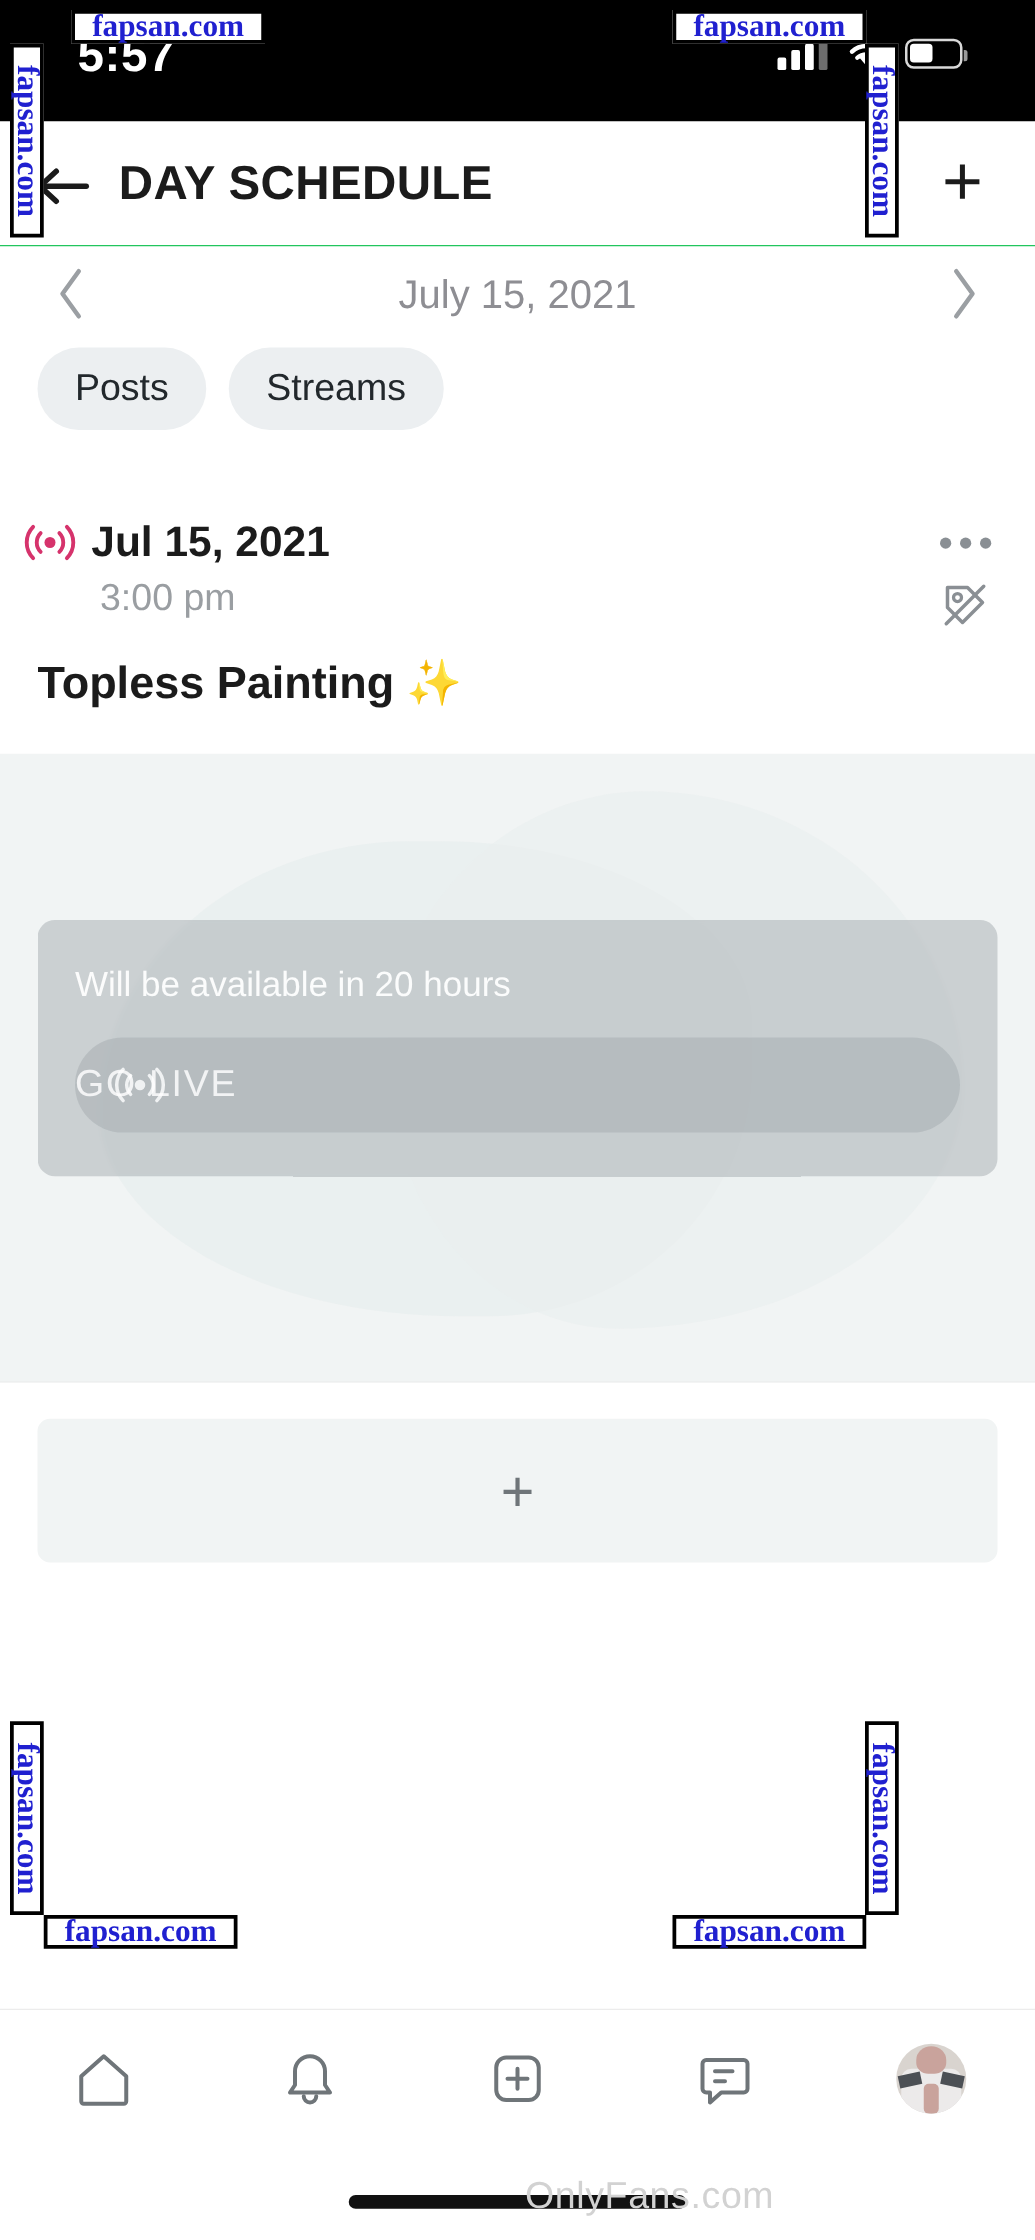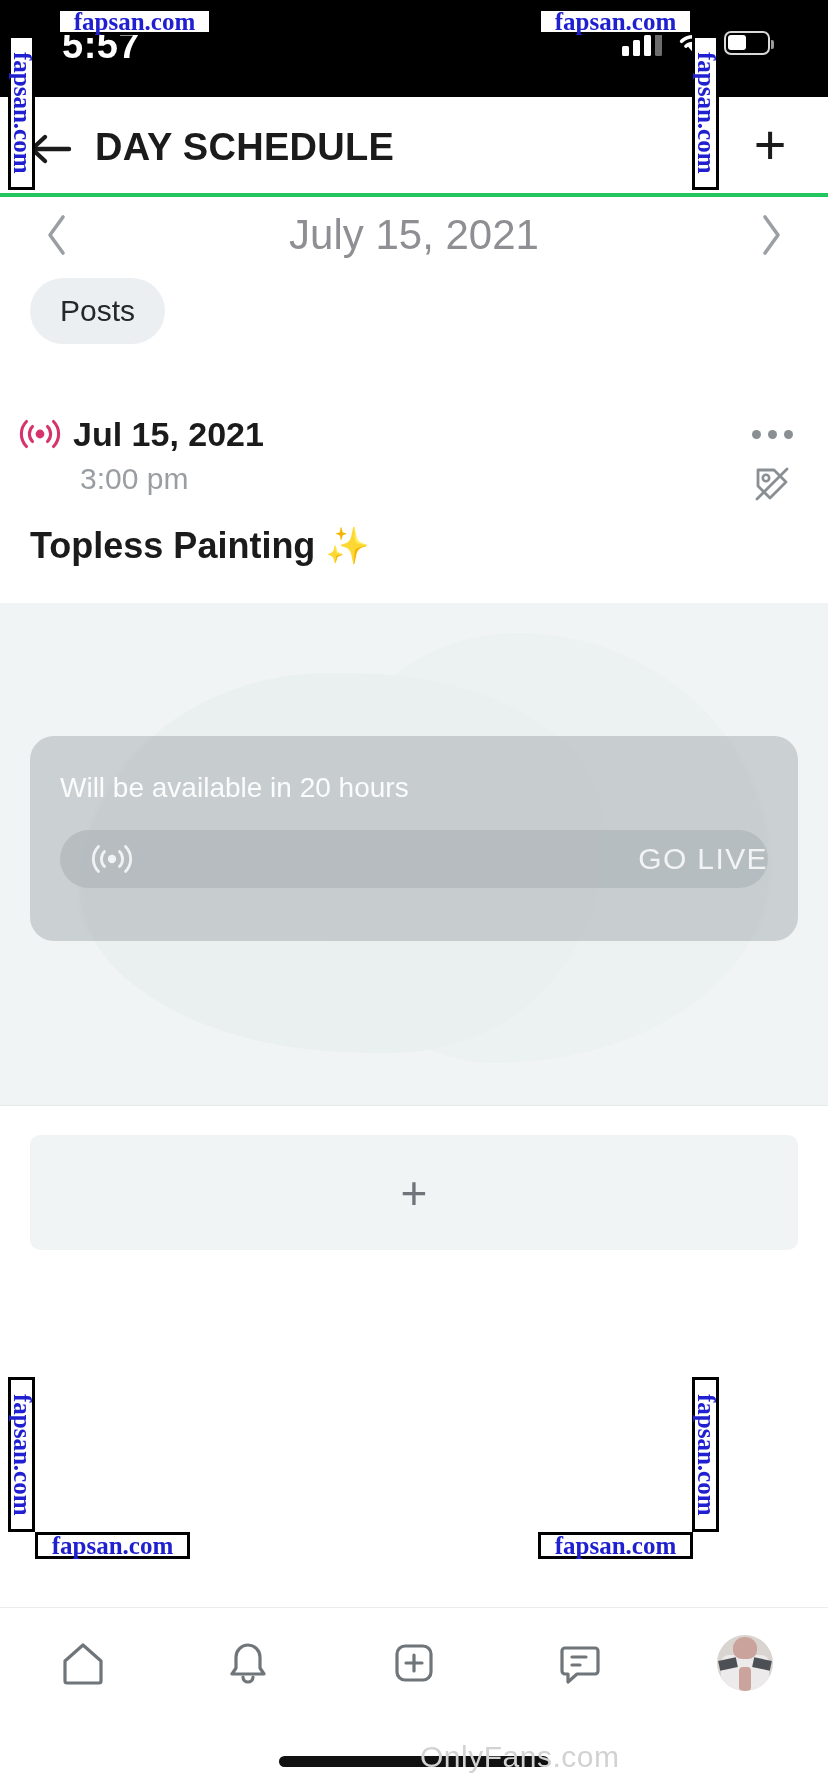--- a/index.html
+++ b/index.html
@@ -75,21 +75,21 @@
     border-radius: 3px;
   }
 
   
   .nav-header {
     position: absolute;
     top: 97px; left: 0;
     width: 828px;
     height: 100px;
     background: #ffffff;
-    border-bottom: 4px solid #22c55e;
+    border-bottom: 1px solid #22c55e;
   }
   .back-arrow {
     position: absolute;
     left: 24px;
     top: 26px;
     width: 52px; height: 52px;
     display: flex; align-items: center; justify-content: center;
   }
   .nav-title {
     position: absolute;
@@ -125,21 +125,21 @@
     padding: 0 34px;
   }
   .chev {
     width: 46px; height: 46px;
     display: flex; align-items: center; justify-content: center;
   }
   .chev svg { display: block; }
   .date-label {
     flex: 1;
     text-align: center;
-    font-size: 42px;
+    font-size: 32px;
     color: #8e8e93;
     font-weight: 400;
   }
 
   
   .tabs-row {
     position: absolute;
     top: 278px; left: 0;
     width: 828px;
     height: 66px;
@@ -243,40 +243,40 @@
     opacity: .6;
   }
 
   .live-overlay {
     position: absolute;
     left: 30px;
     top: 133px;
     width: 768px;
     height: 205px;
     background: rgba(150,158,163,0.42);
-    border-radius: 24px;
+    border-radius: 14px;
     backdrop-filter: blur(2px);
   }
   .live-note {
     position: absolute;
     left: 30px; top: 36px;
     font-size: 28px;
     color: #ffffff;
     opacity: .92;
   }
   .go-live-btn {
     position: absolute;
     left: 30px; top: 94px;
     width: 708px;
-    height: 58px;
+    height: 76px;
     border-radius: 38px;
     background: rgba(168,174,179,0.55);
     display: flex;
     align-items: center;
-    justify-content: flex-end;
+    justify-content: flex-start;
     position: absolute;
   }
   .go-live-ico {
     position: absolute;
     left: 28px; top: 50%;
     transform: translateY(-50%);
     width: 48px; height: 48px;
     display: flex; align-items: center; justify-content: center;
   }
   .go-live-label {
@@ -458,20 +458,23 @@
     <div class="chev">
       <svg width="26" height="44" viewBox="0 0 26 44">
         <path d="M7 4 L20 22 L7 40" stroke="#9b9fa3" stroke-width="3.6" fill="none" stroke-linecap="round" stroke-linejoin="round"></path>
       </svg>
     </div>
   </div>
 
   <div class="tabs-row">
     <div class="tab-pill">
       <span>Posts</span>
+    </div>
+    <div class="tab-pill">
+      <span>Streams</span>
     </div>
   </div>
 
   <div class="event-head">
     <span class="live-ico">
       <svg width="44" height="36" viewBox="0 0 44 36">
         <circle cx="22" cy="18" r="4.4" fill="#d6336c"></circle>
         <path d="M29.5 10.5a10.6 10.6 0 0 1 0 15" stroke="#d6336c" stroke-width="3.1" fill="none" stroke-linecap="round"></path>
         <path d="M14.5 10.5a10.6 10.6 0 0 0 0 15" stroke="#d6336c" stroke-width="3.1" fill="none" stroke-linecap="round"></path>
         <path d="M35.5 5.5a17.8 17.8 0 0 1 0 25" stroke="#d6336c" stroke-width="3.1" fill="none" stroke-linecap="round"></path>

